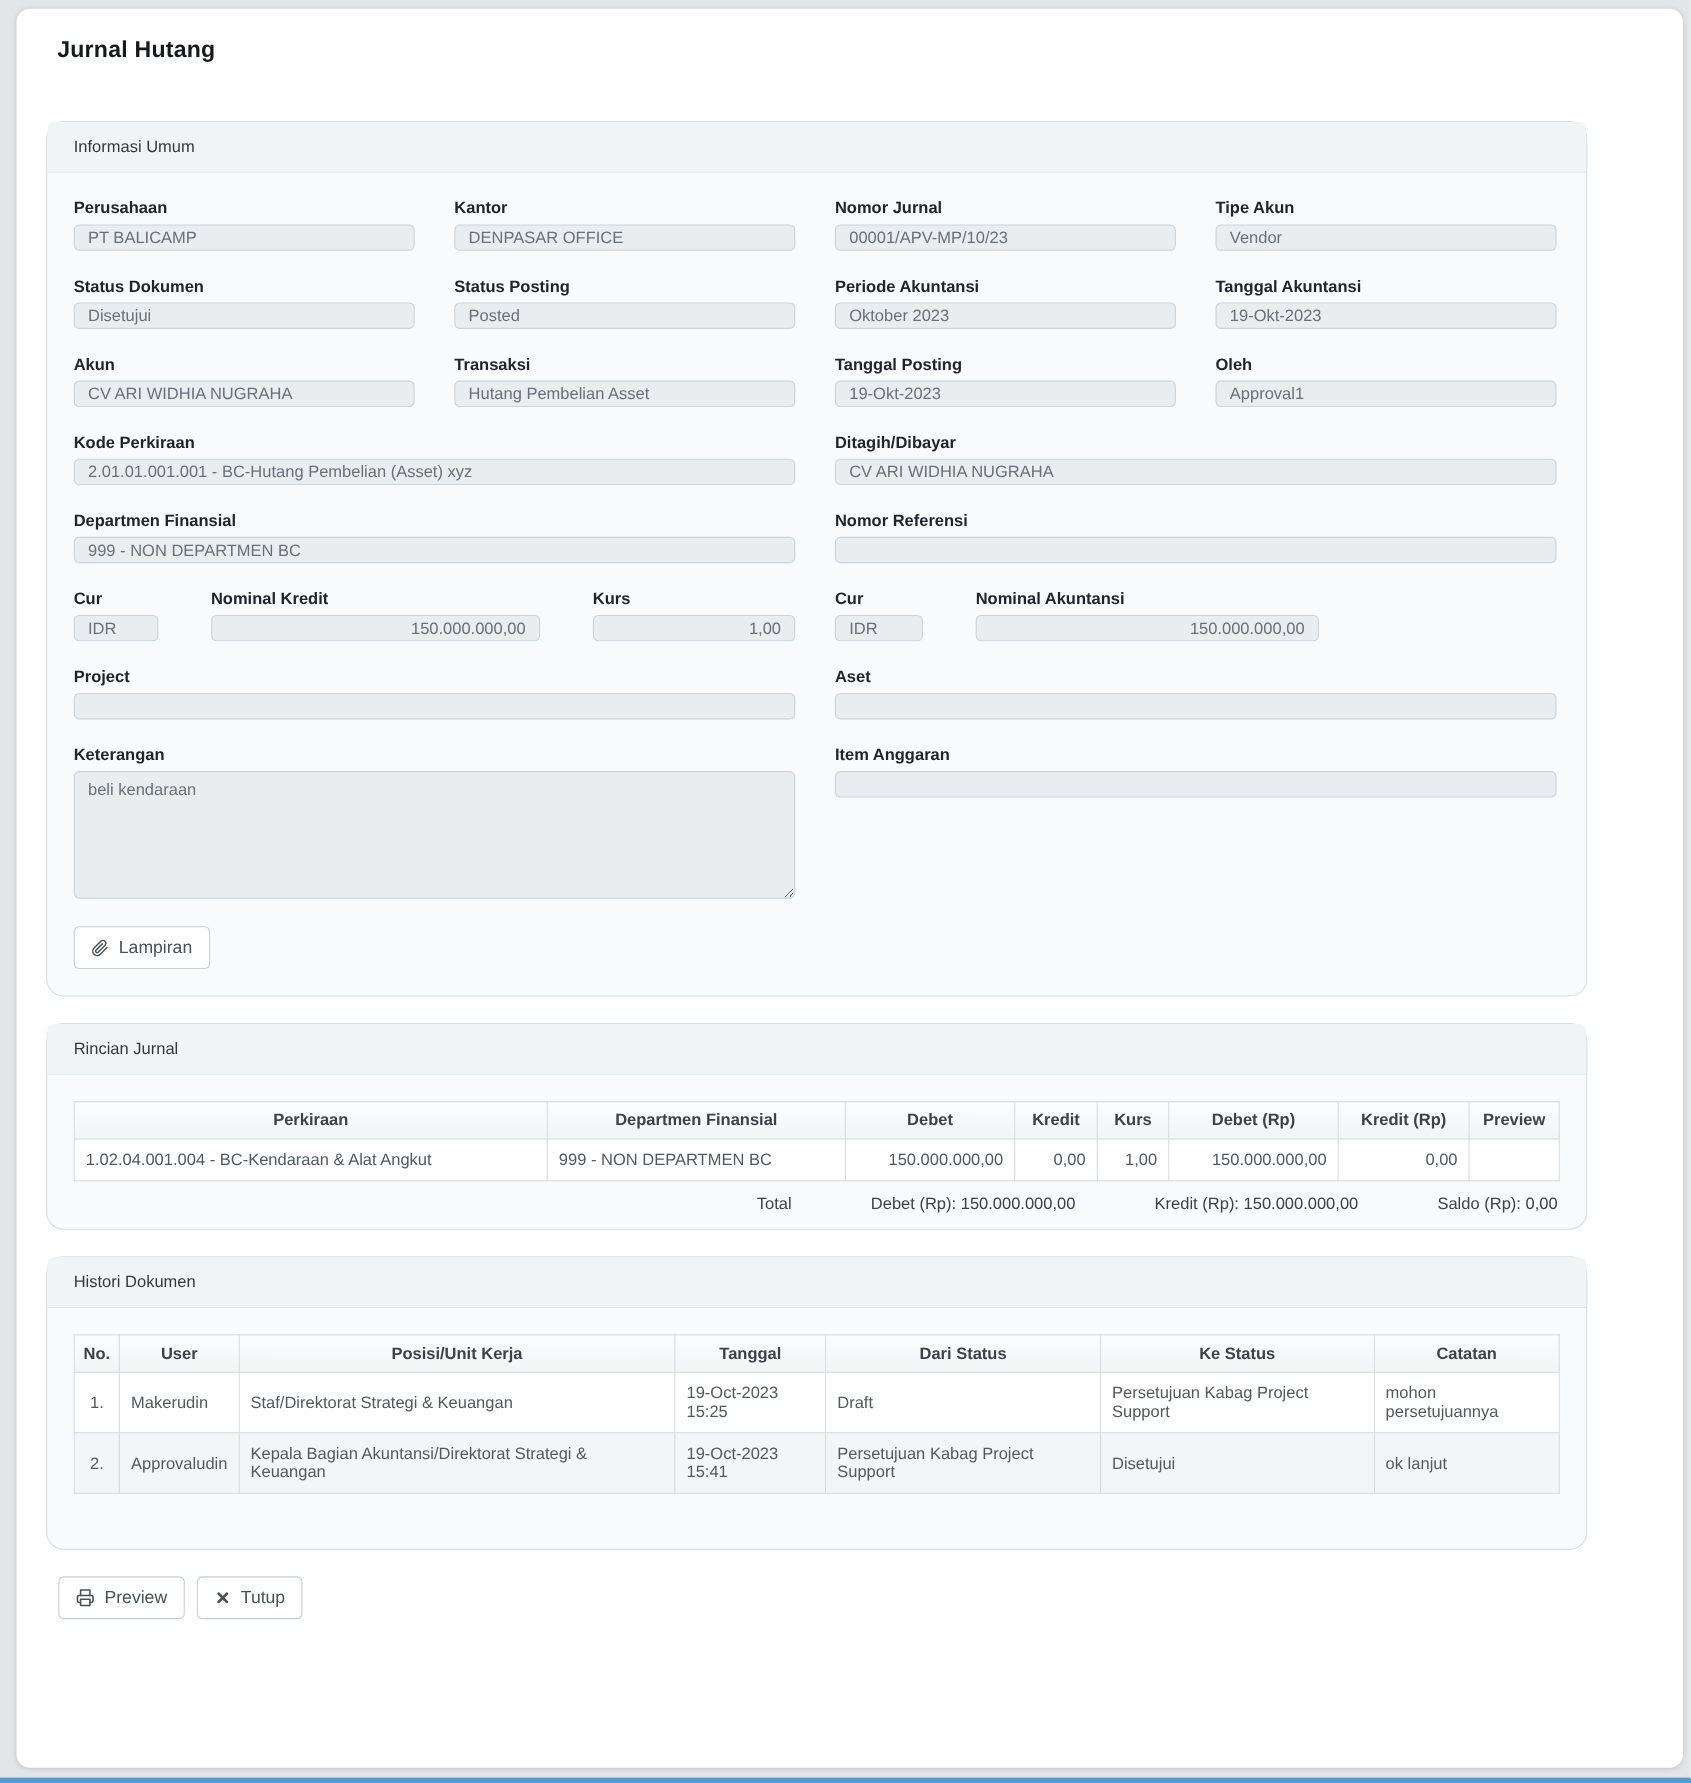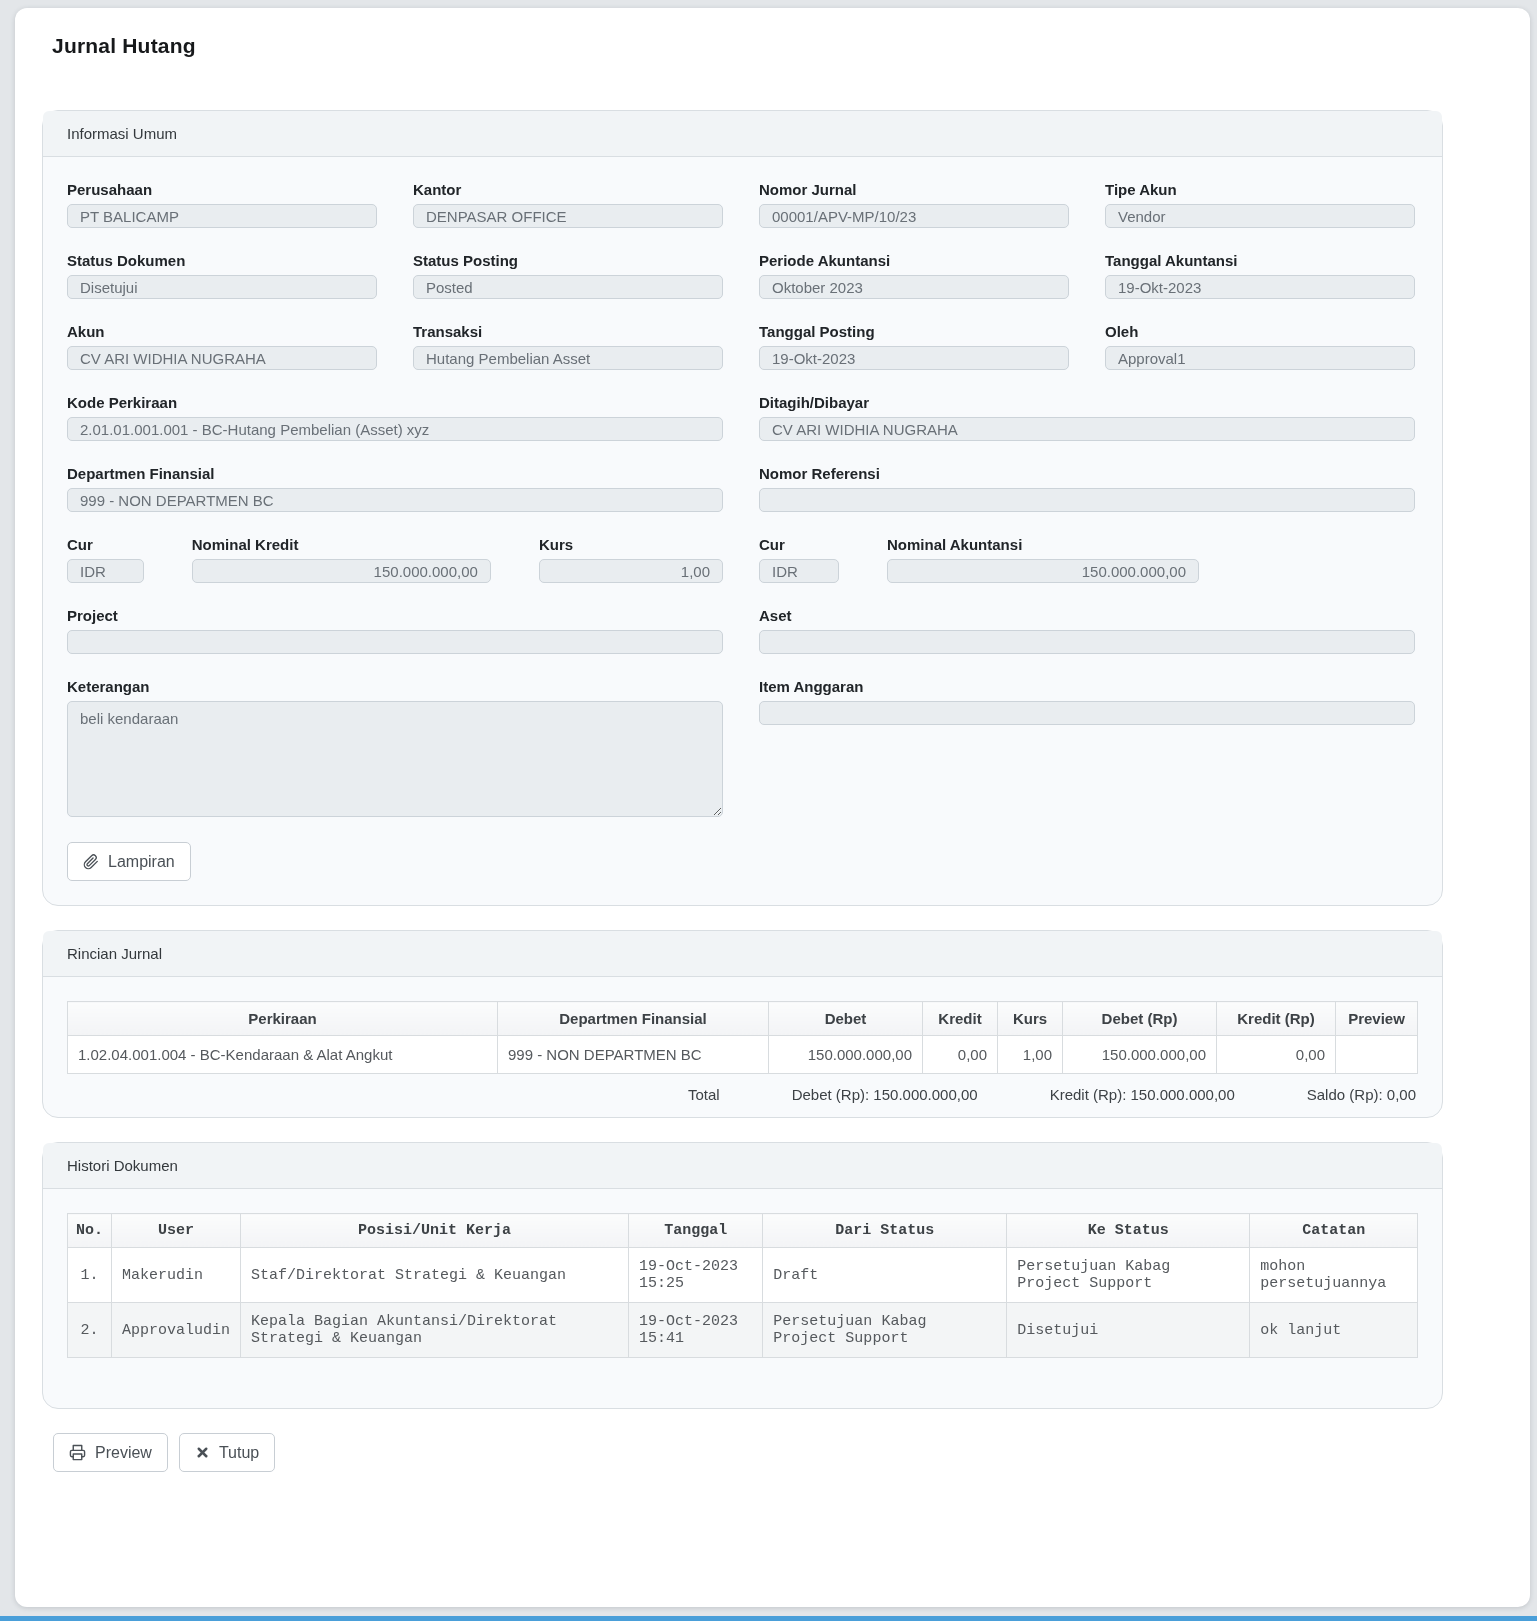--- a/index.html
+++ b/index.html
@@ -24,21 +24,21 @@
     border:1px solid #d9dee2; border-radius:16px; background:#f8fafc;
   }
   .panel-info    { margin-top:52px; }
   .panel-spaced  { margin-top:24px; }
   .panel-header {
     background:#f1f4f6; border-bottom:1px solid #d9dee2;
     border-radius:6px 6px 0 0; padding:14px 24px; color:#33383c; font-size:15px;
   }
   .panel-body { padding:24px; }
   .panel-body-rincian { padding:24px 24px 14px; }
-  .panel-body-histori { padding:24px 24px 50px;font-family:Liberation Mono, monospace; }
+  .panel-body-histori { padding:24px 24px 50px; }
 
   .frow { display:flex; column-gap:36px; margin-bottom:24px; }
   .half { width:656px; display:flex; column-gap:48px; }
   .f-group { display:flex; flex-direction:column; }
   .w-col { width:310px; } .w-half { width:656px; }
   .w-cur { width:80px; } .w-nom { width:312px; } .w-kurs { width:192px; }
   .f-label { font-weight:bold; font-size:15px; color:#212529; margin-bottom:6px; }
   .form-input {
     height:24px; width:100%;
     background:#e9edf0; border:1px solid #ccd3d9; border-radius:5px;

